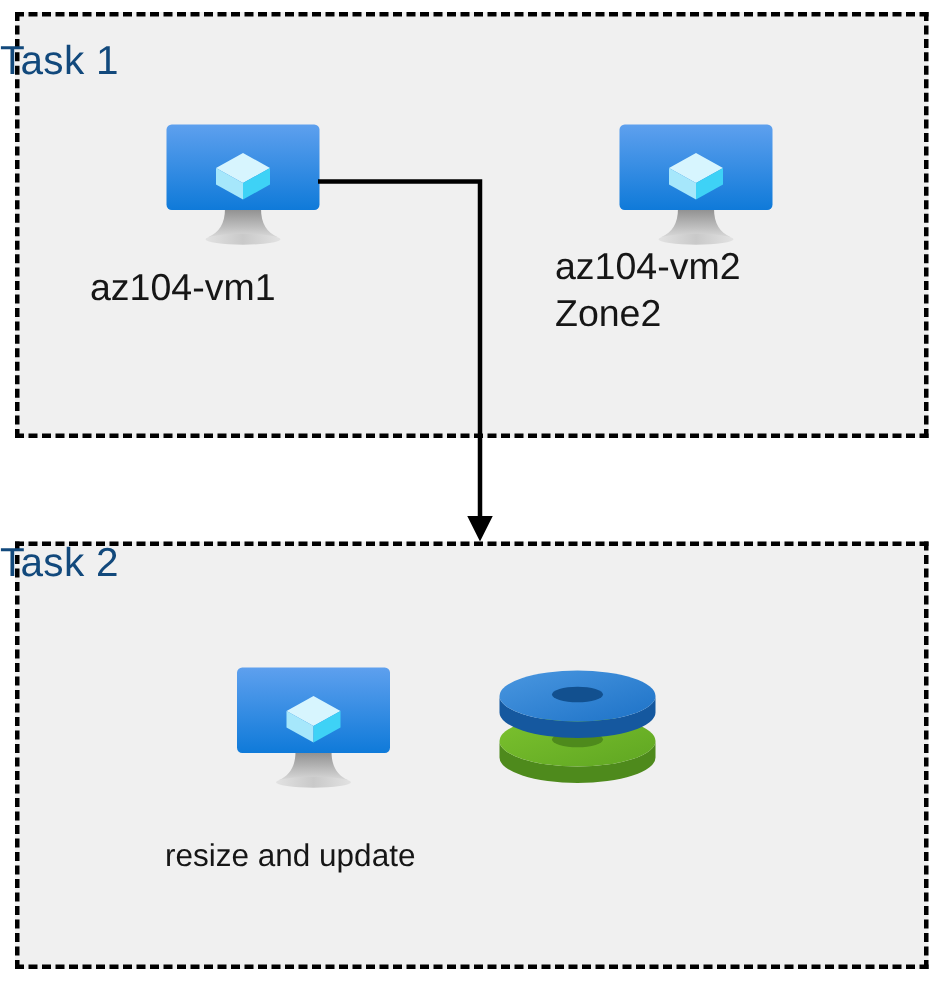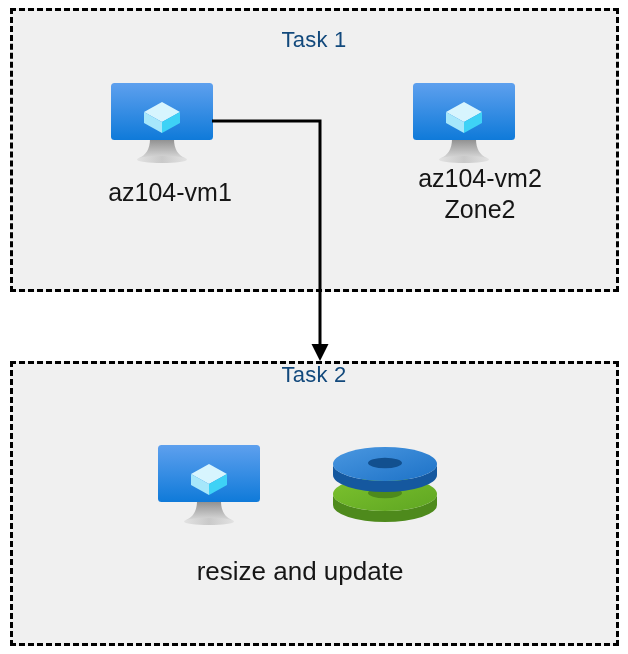--- a/index.html
+++ b/index.html
@@ -21,43 +21,42 @@
     border: 3px dashed #000000;
     box-sizing: border-box;
   }
   #task1-box { left: 10px;  top: 8px;   width: 609px; height: 284px; }
   #task2-box { left: 10px;  top: 361px; width: 609px; height: 285px; }
 
   .task-title {
     position: absolute;
     left: 0;
     width: 100%;
-    text-align: center;
     color: #12497c;
-    font-size: 22px;
+    font-size: 27px;
     line-height: 32px;
     letter-spacing: 0.2px;
     white-space: nowrap;
   }
   #task1-title { top: 24px; }
   #task2-title { top: 359px; }
 
   .node-label {
     position: absolute;
-    text-align: center;
+    text-align: left;
     color: #161616;
     font-size: 25px;
     line-height: 31px;
     white-space: nowrap;
   }
   #vm1-label { left: 60px;  top: 177px; width: 220px; }
   #vm2-label { left: 370px; top: 163px; width: 220px; }
   #task2-label {
-    left: 120px; top: 555px; width: 360px;
-    font-size: 26px; line-height: 32px;
+    left: 110px; top: 555px; width: 360px;
+    font-size: 21px; line-height: 32px;
   }
 
   
   .vm-icon { position: absolute; }
   #vm1-icon { left: 110px; top: 82px;  width: 104px; height: 86px; }
   #vm2-icon { left: 412px; top: 82px;  width: 104px; height: 86px; }
   #vm3-icon { left: 157px; top: 444px; width: 104px; height: 86px; }
 
   
   #disk-icon { position: absolute; left: 330px; top: 444px; width: 110px; height: 86px; }

